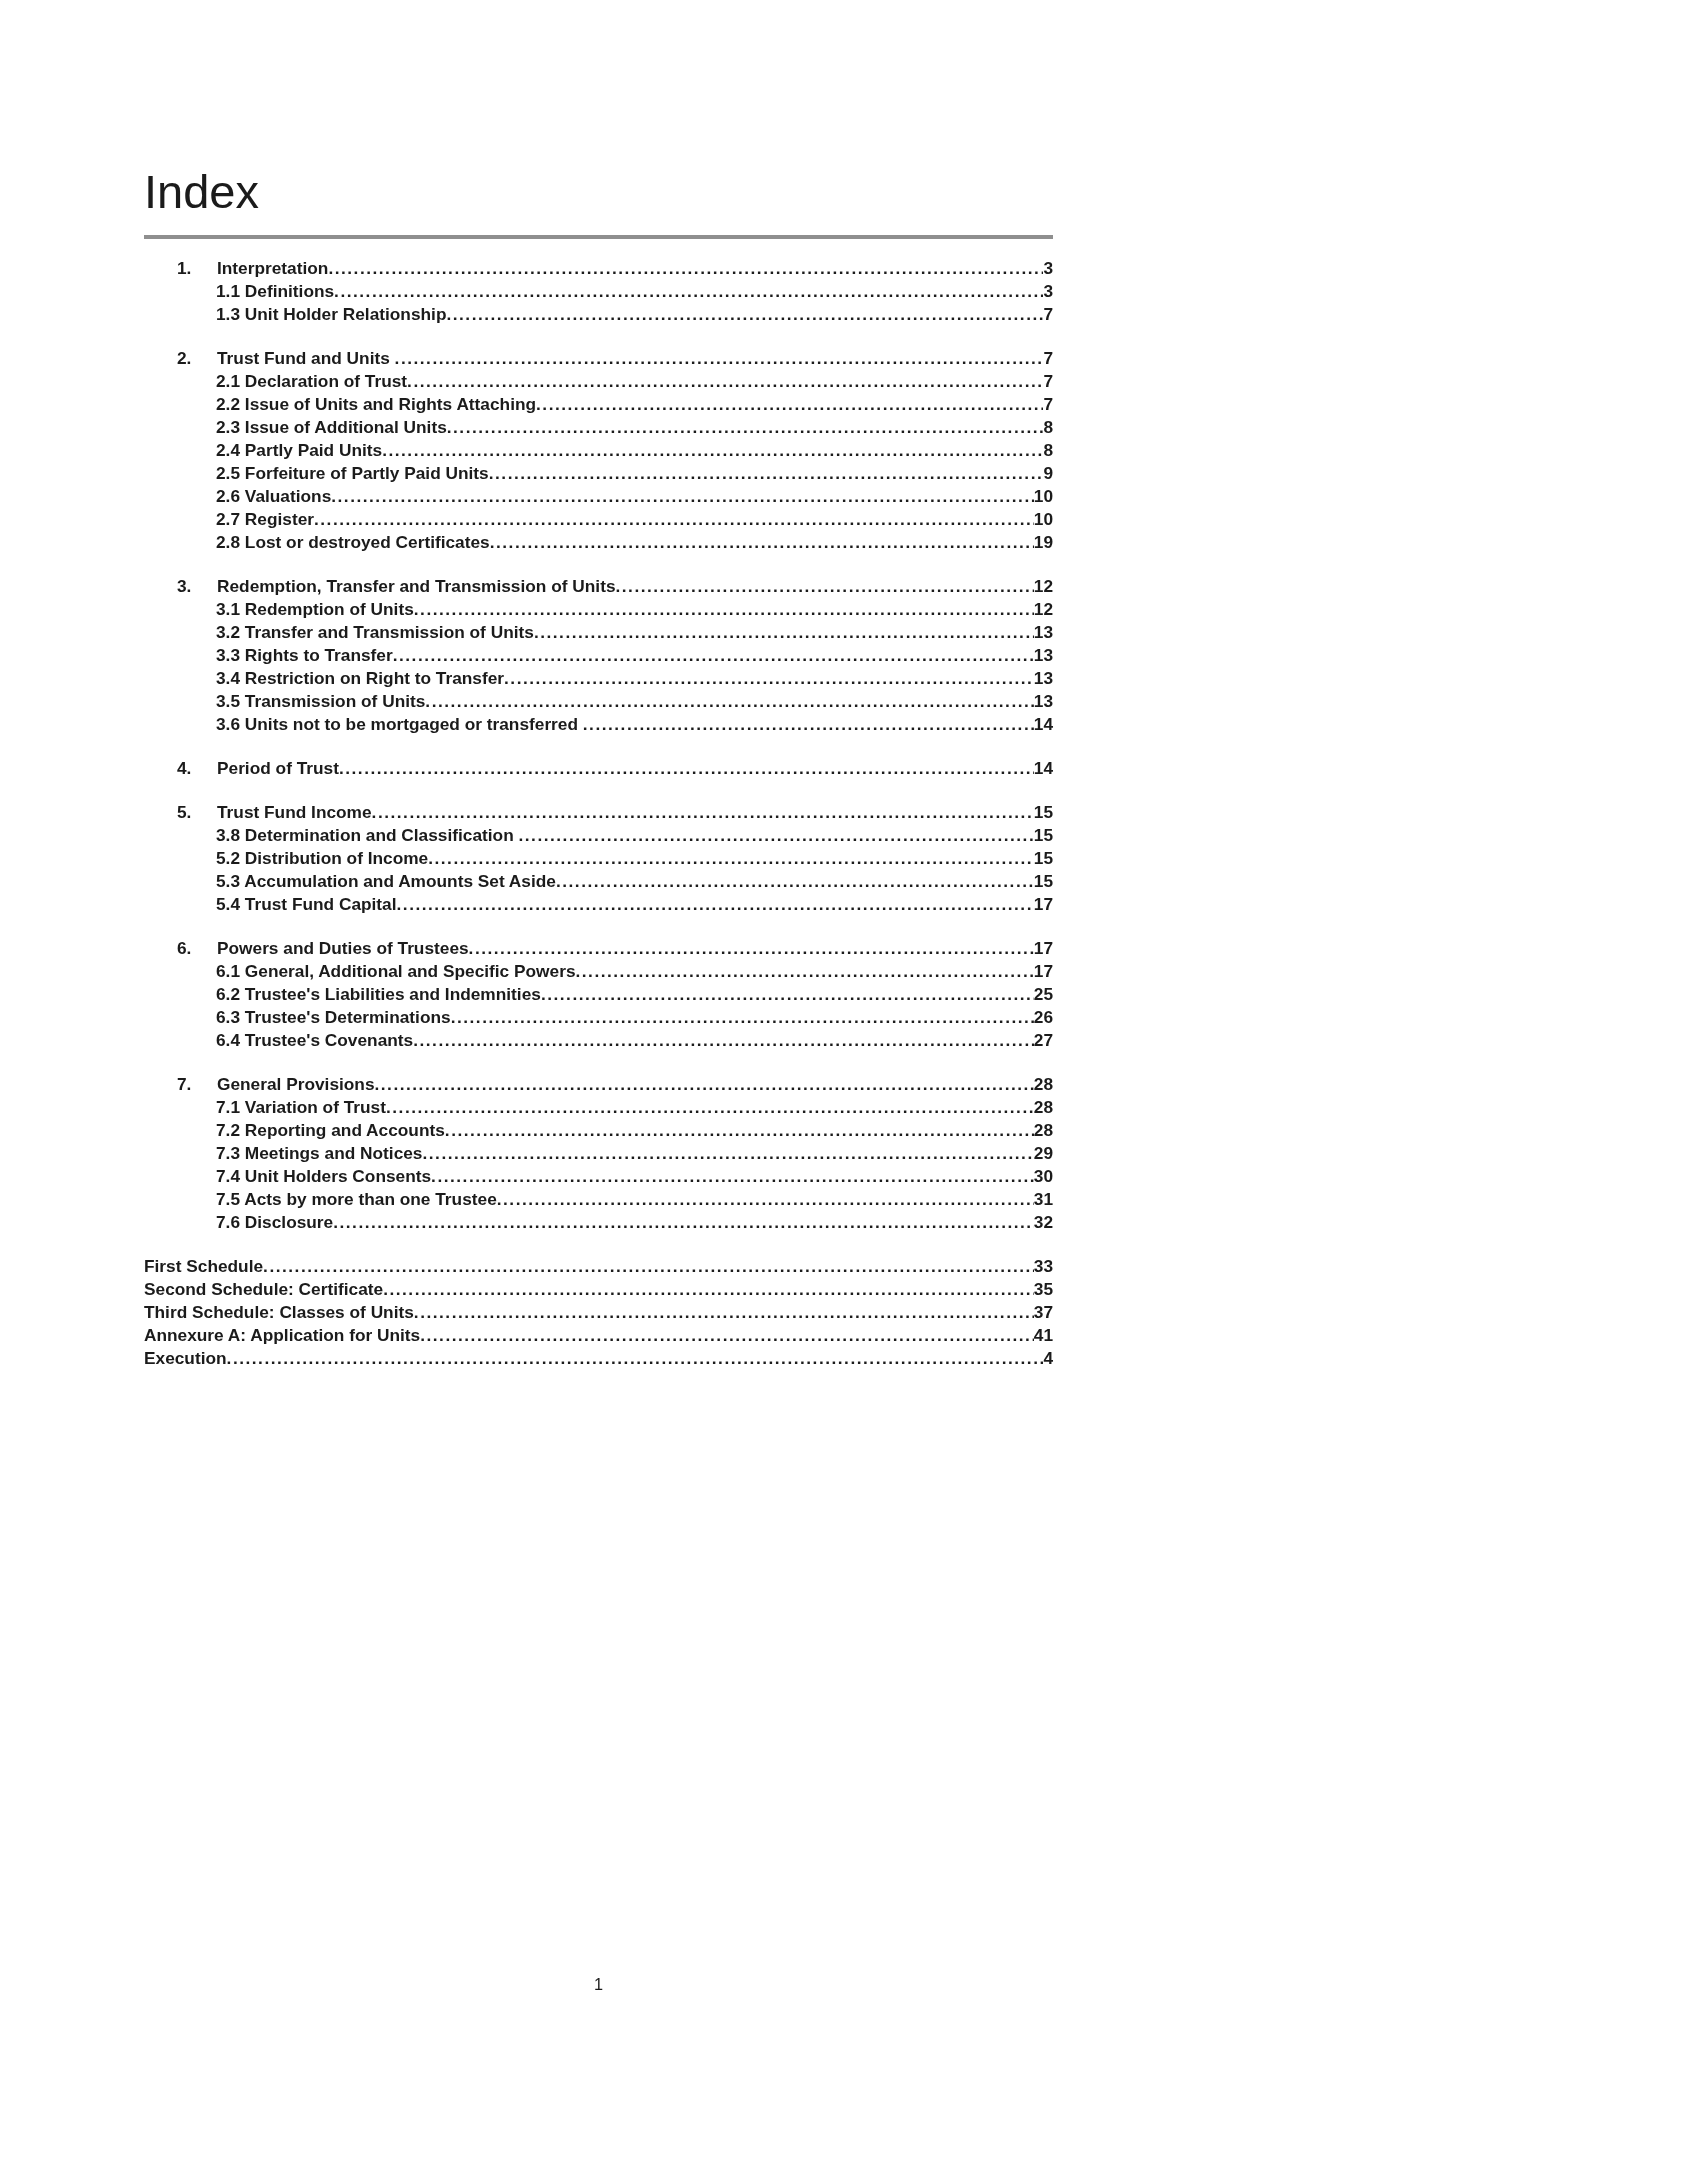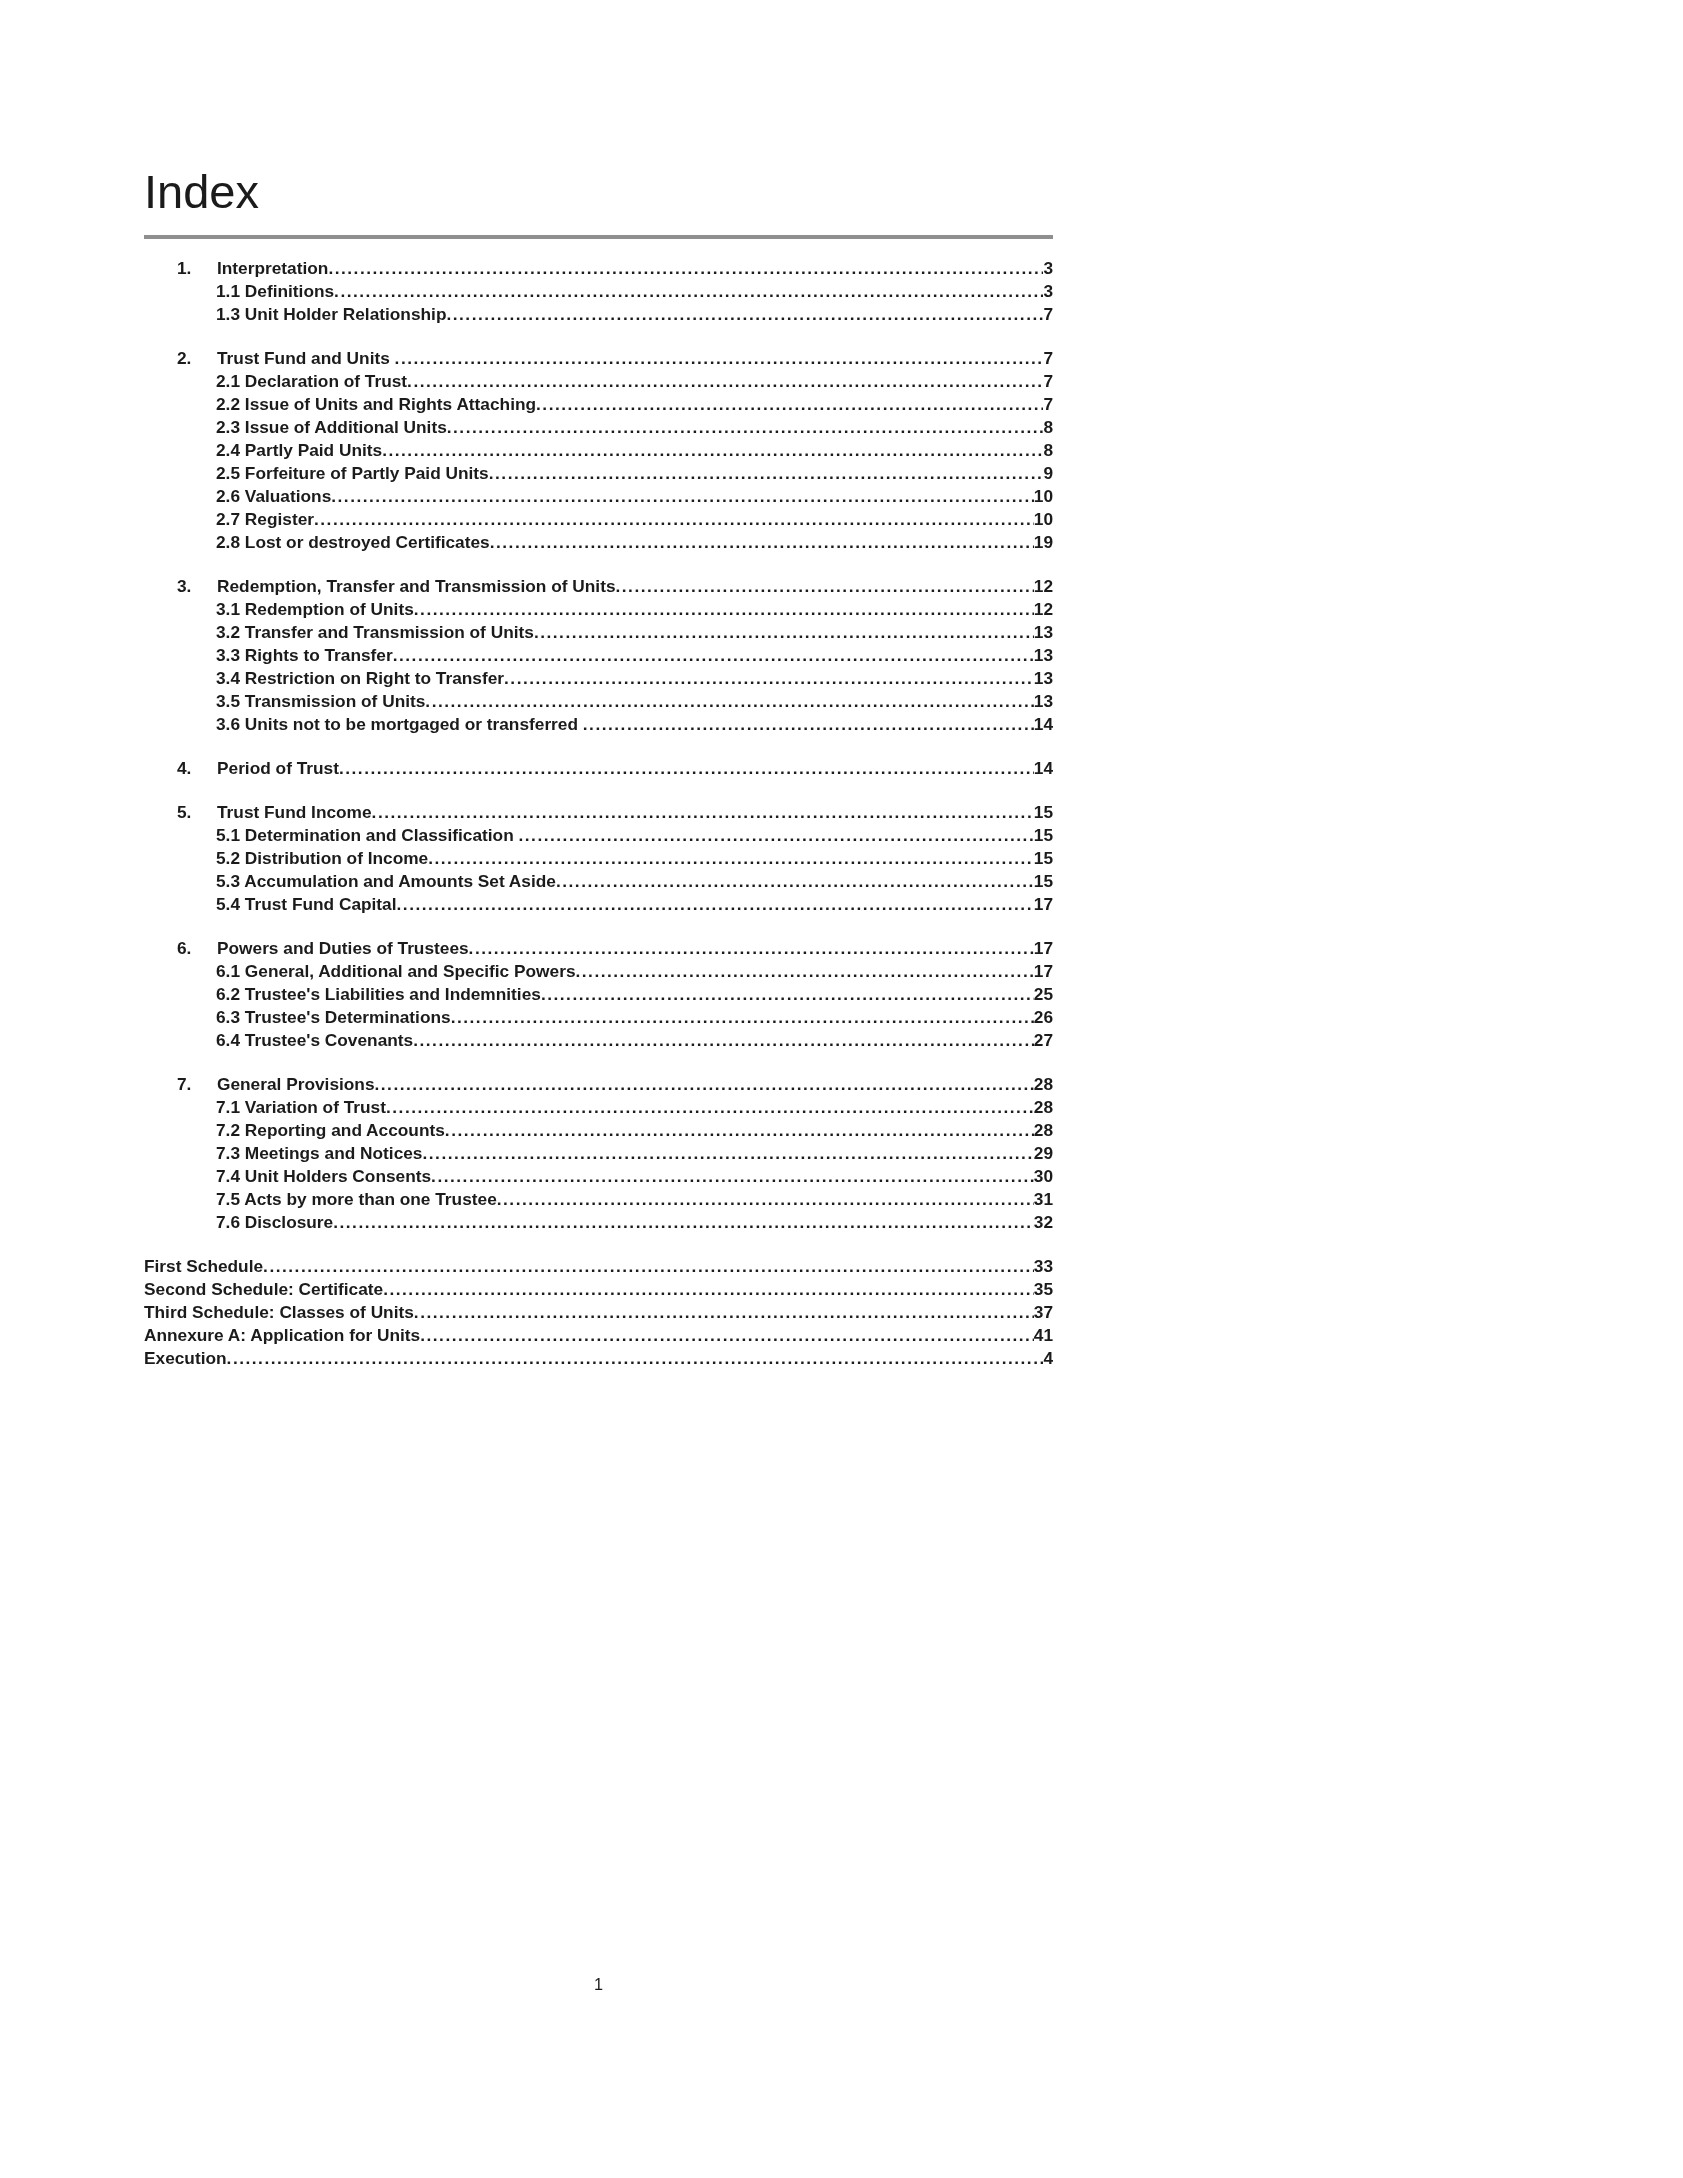--- a/index.html
+++ b/index.html
@@ -202,21 +202,21 @@
           </div>
         </div>
         <div class="toc-section">
           <div class="row">
             <span class="num">5.</span>
             <span class="label">Trust Fund Income</span>
             <span class="dots"></span>
             <span class="page-num">15</span>
           </div>
           <div class="row sub">
-            <span class="label">5.1 Determination and Classification </span>
+            <span class="label">3.8 Determination and Classification </span>
             <span class="dots"></span>
             <span class="page-num">15</span>
           </div>
           <div class="row sub">
             <span class="label">5.2 Distribution of Income</span>
             <span class="dots"></span>
             <span class="page-num">15</span>
           </div>
           <div class="row sub">
             <span class="label">5.3 Accumulation and Amounts Set Aside</span>

